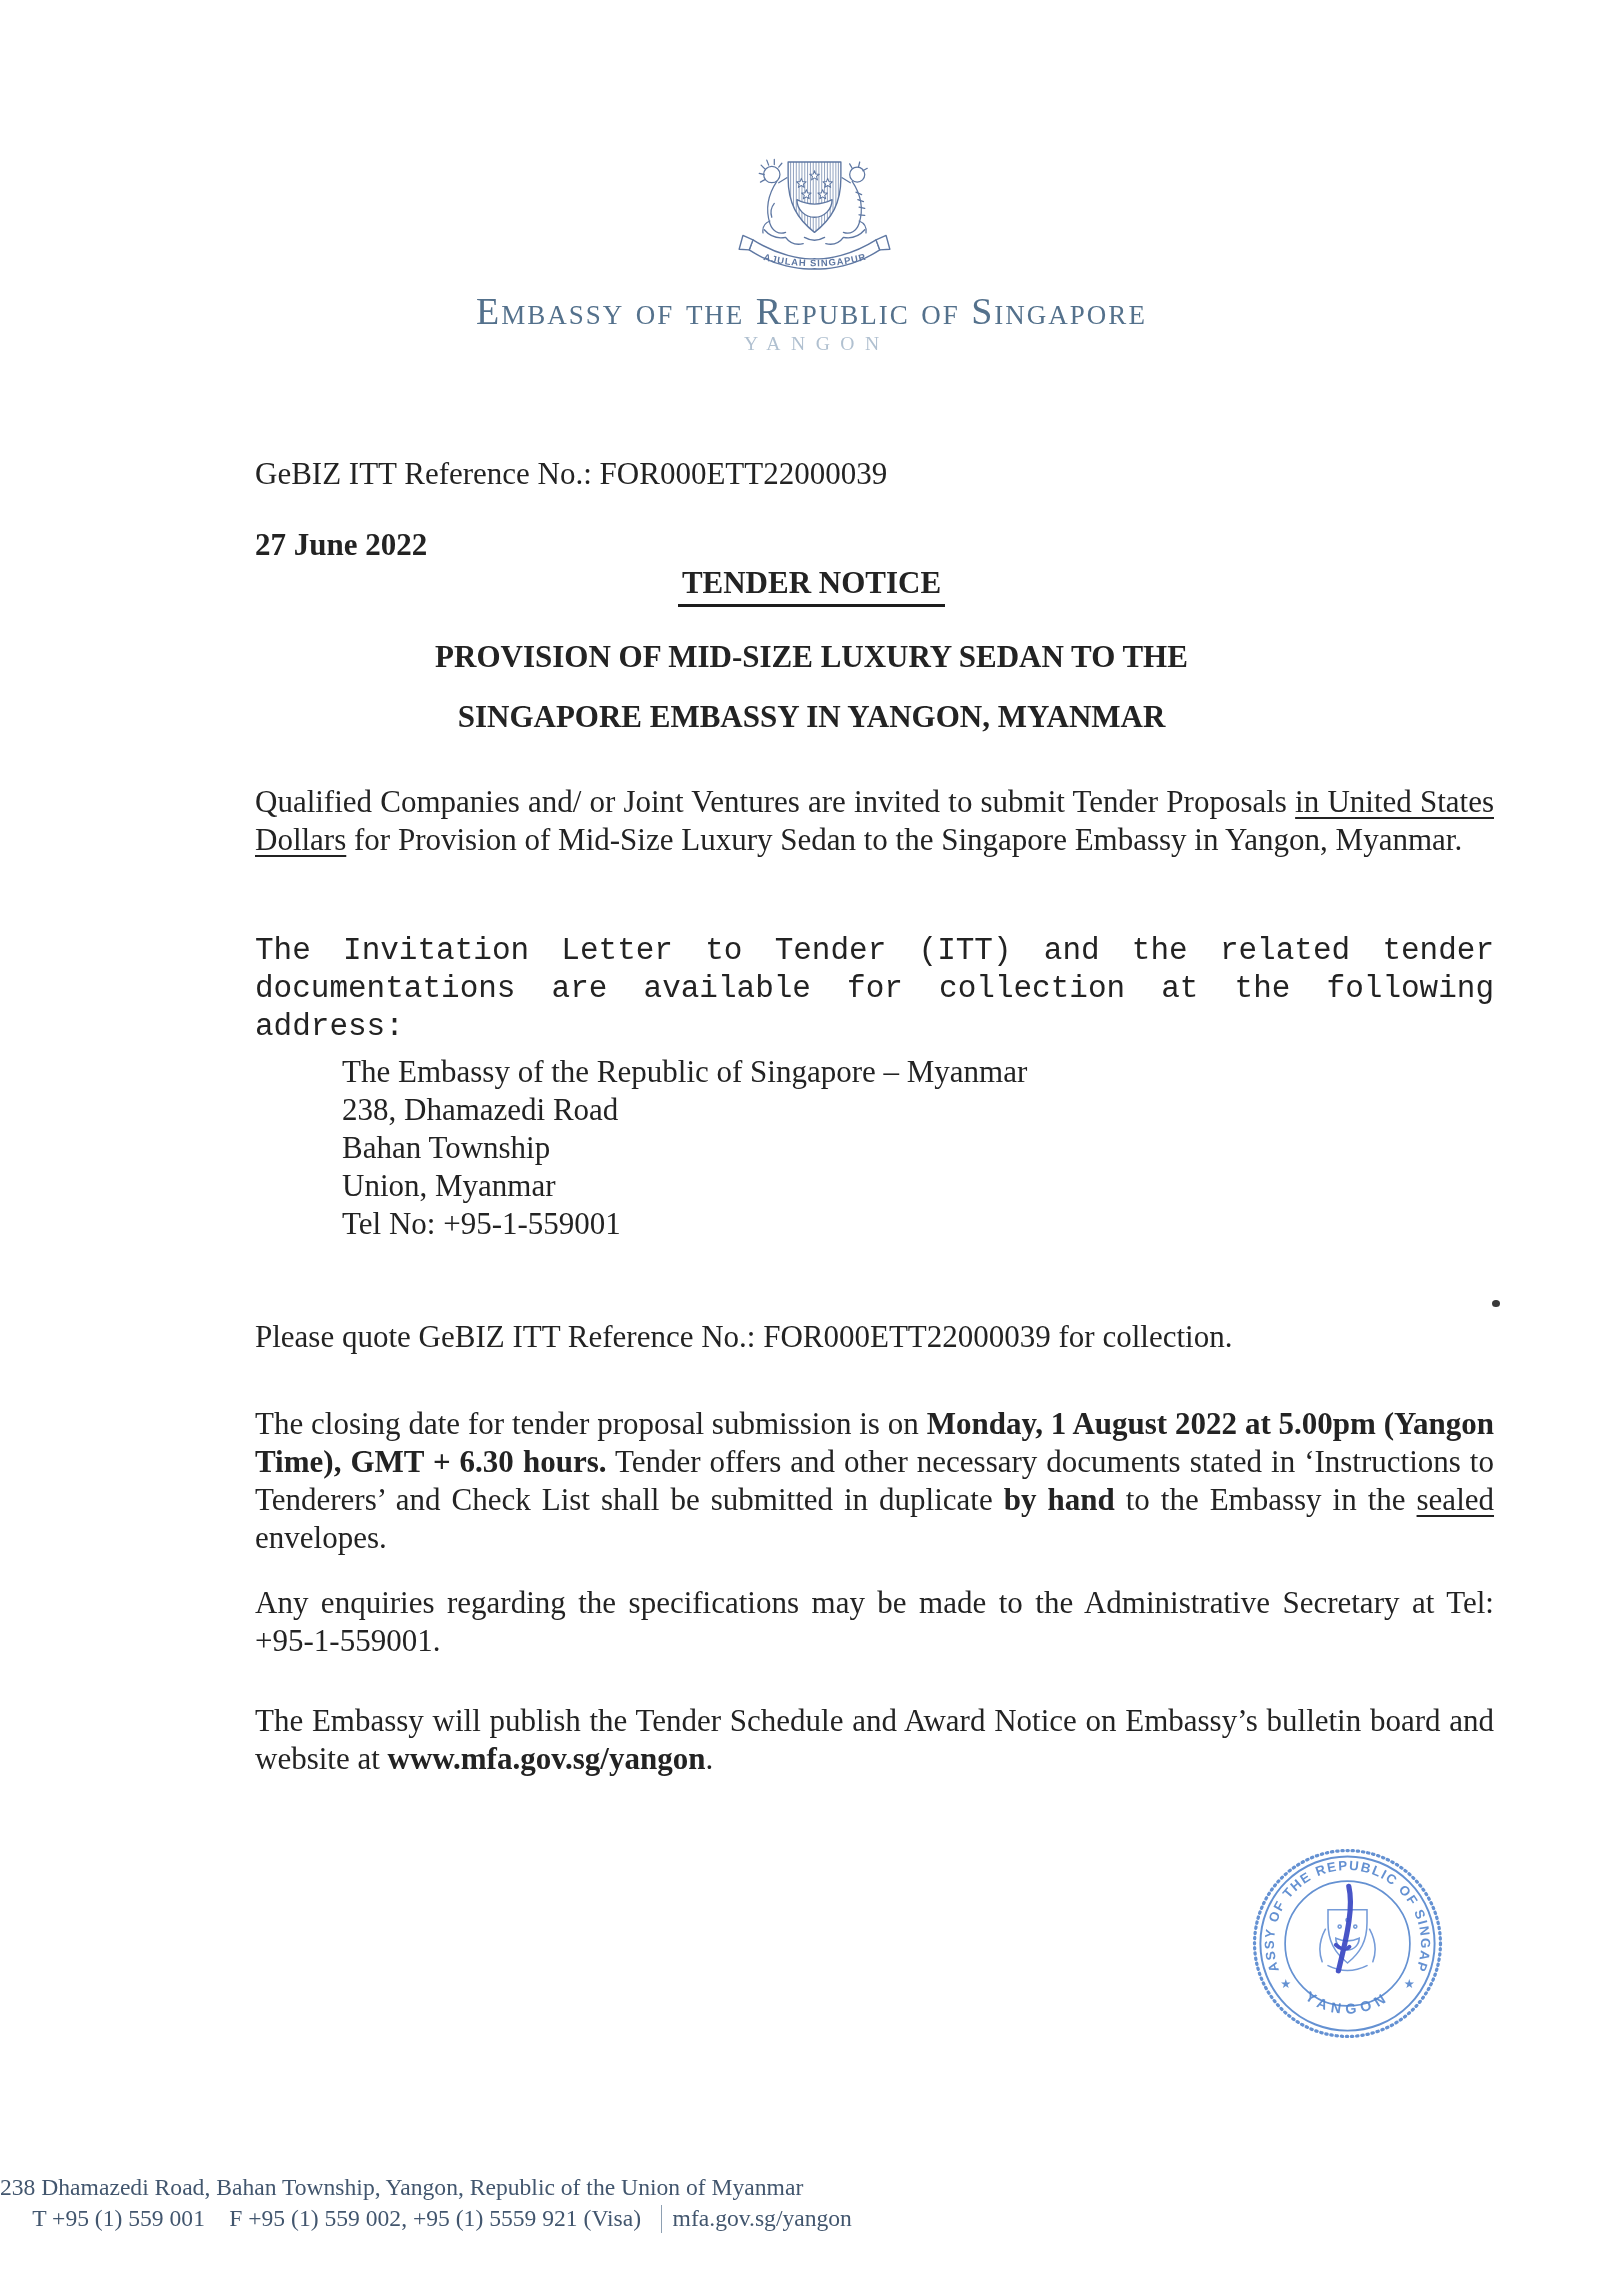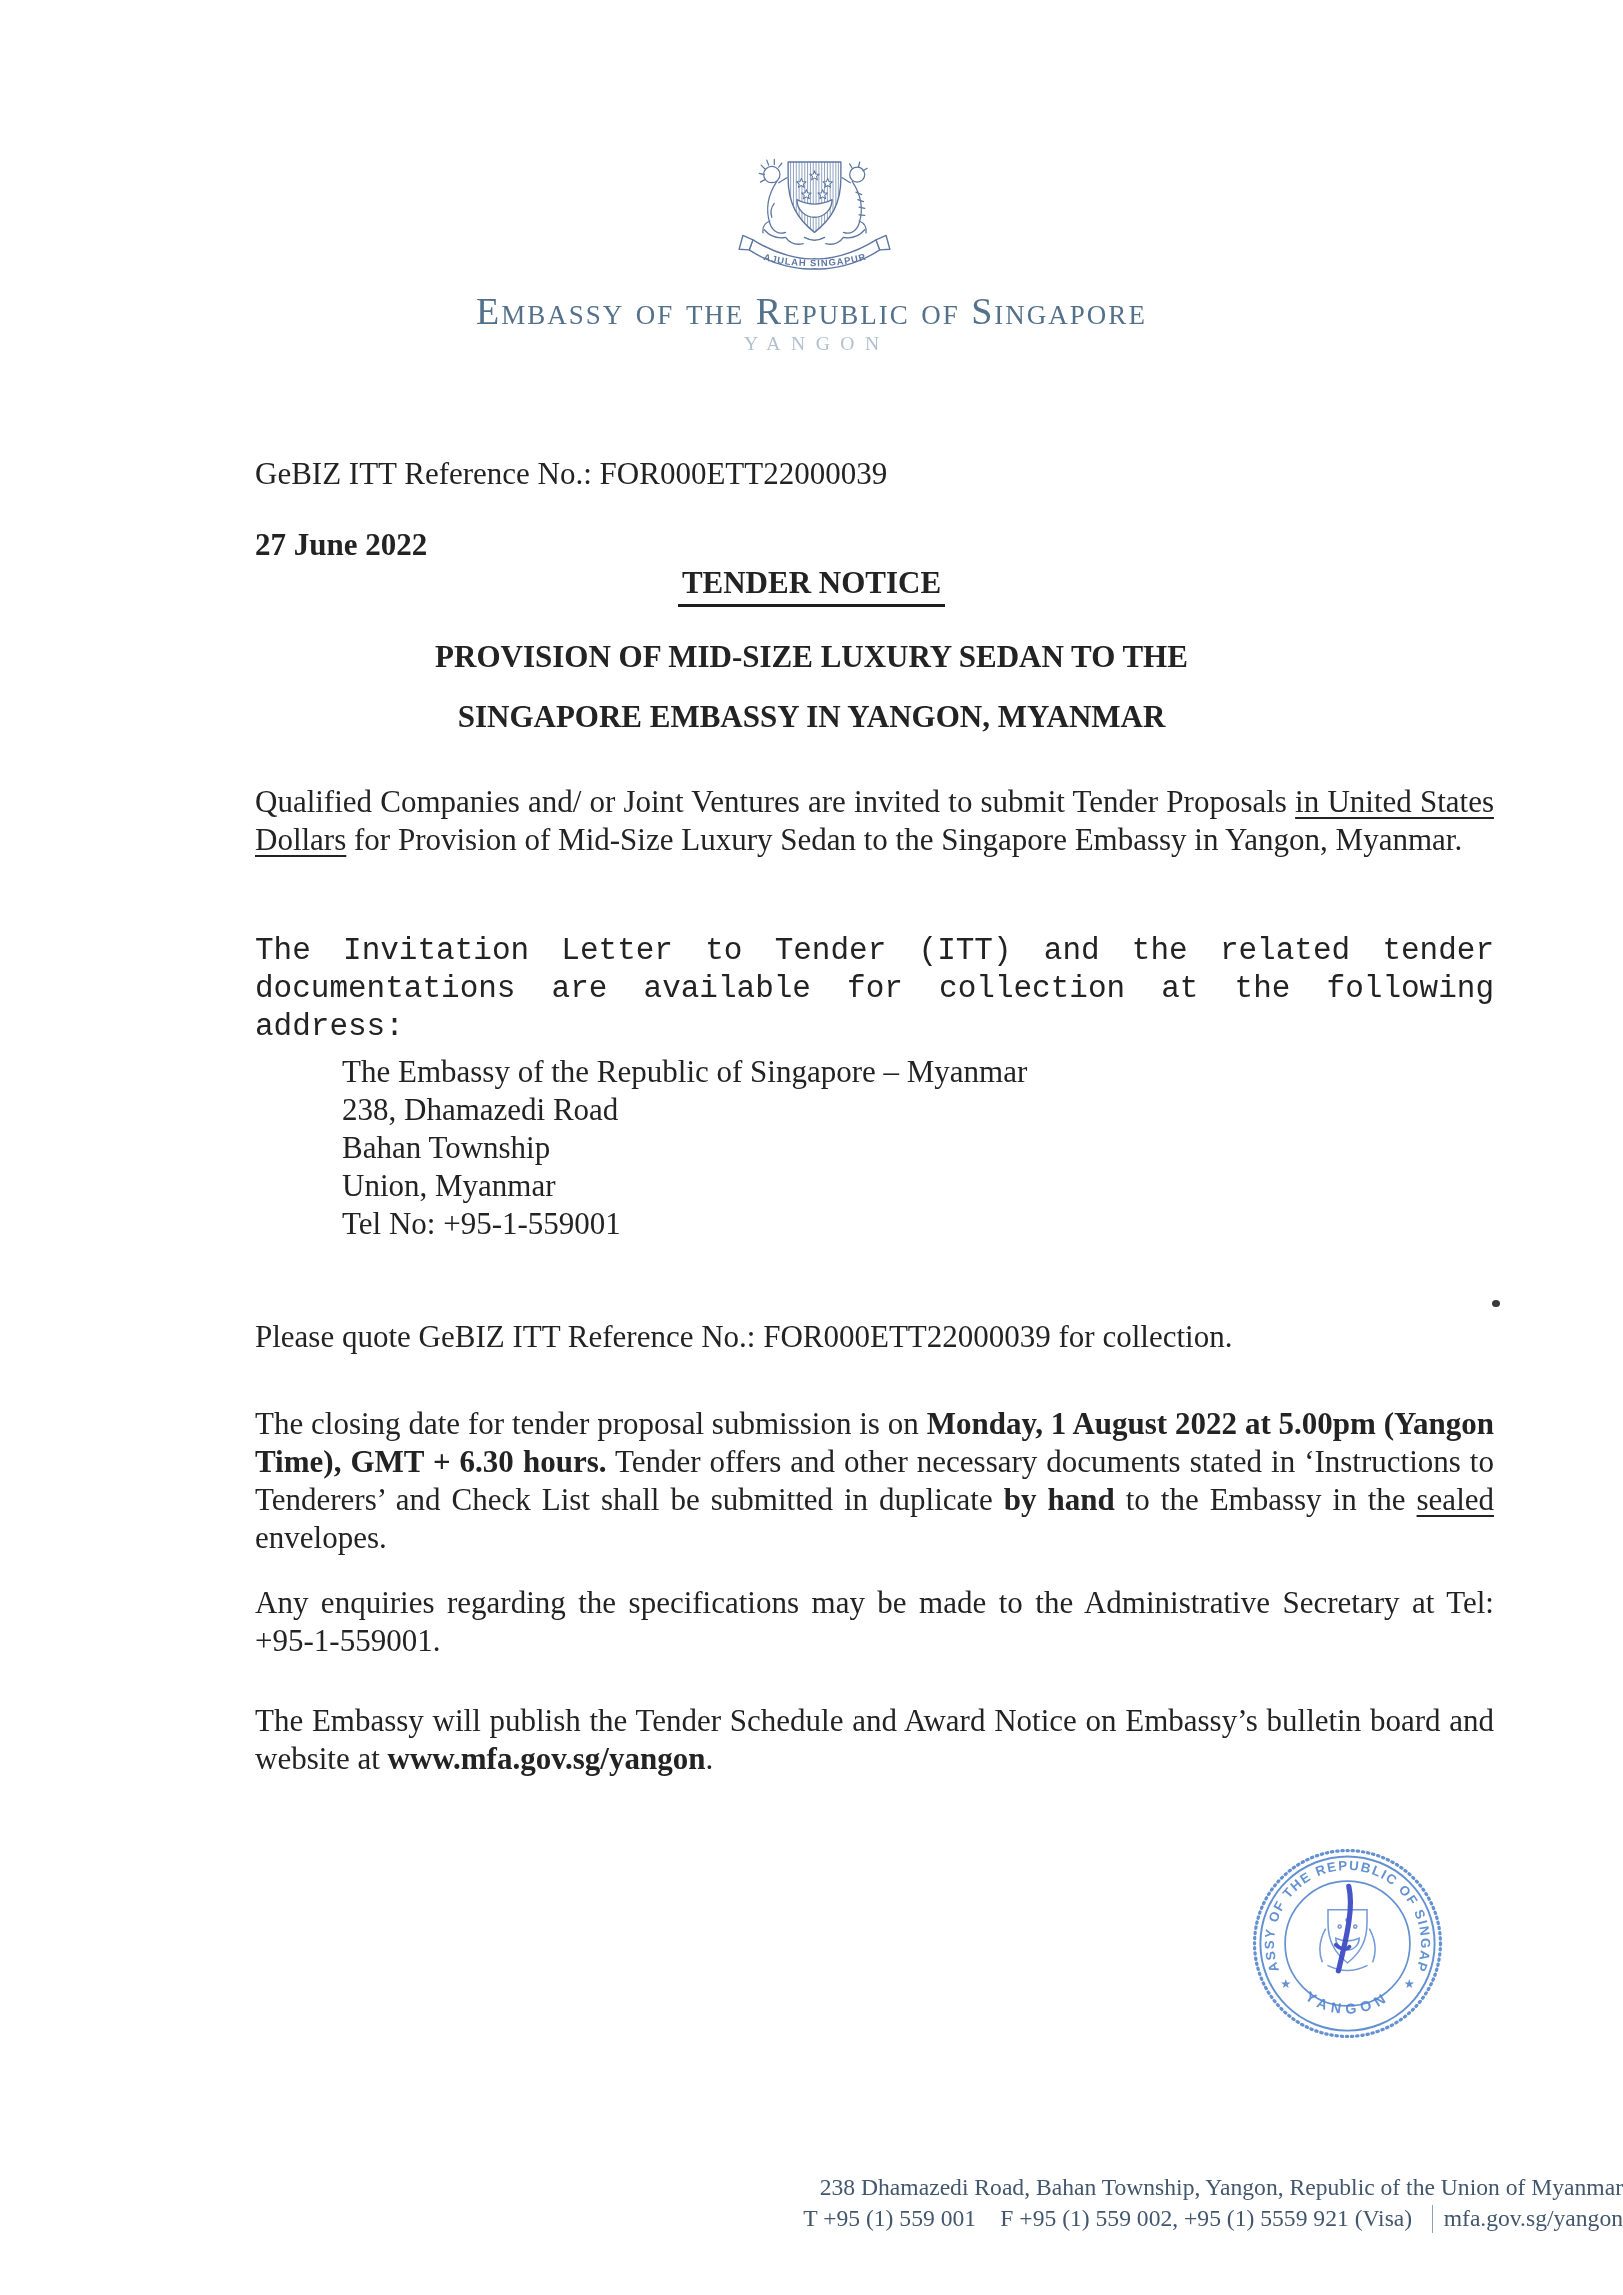--- a/index.html
+++ b/index.html
@@ -42,23 +42,23 @@
   .publish{top:1702px;}
 
   .b{font-weight:bold;}
   .u{text-decoration:underline;text-decoration-thickness:2px;text-underline-offset:4.6px;}
 
   .crest{left:736px;top:144px;}
   .stamp{left:1250px;top:1846px;}
 
   .dot-artifact{left:1492px;top:1300px;width:7.9px;height:7.2px;background:#3a3a3a;border-radius:50%;}
 
-  .footer-line{left:0;width:1623px;text-align:right;font-size:23.6px;color:var(--footer-blue);}
+  .footer-line{left:0;width:1623px;text-align:left;font-size:23.6px;color:var(--footer-blue);}
   .f1{top:2174px;}
-  .f2{top:2205px;}
+  .f2{top:2205px;padding-left:23px;}
   .f2 .seg{margin:0 9.2px;}
   .f-divider{display:inline-block;width:1.3px;height:27.5px;background:#8ea0b2;vertical-align:-6.5px;margin:0 10.5px;}
 </style>
 </head>
 <body>
 
 <div class="page">
 
   <svg class="abs crest" width="157" height="139" viewBox="-125 18 250 192" fill="none" stroke="#5e77a2" stroke-width="2.2" stroke-linecap="round" stroke-linejoin="round">
     <defs>

